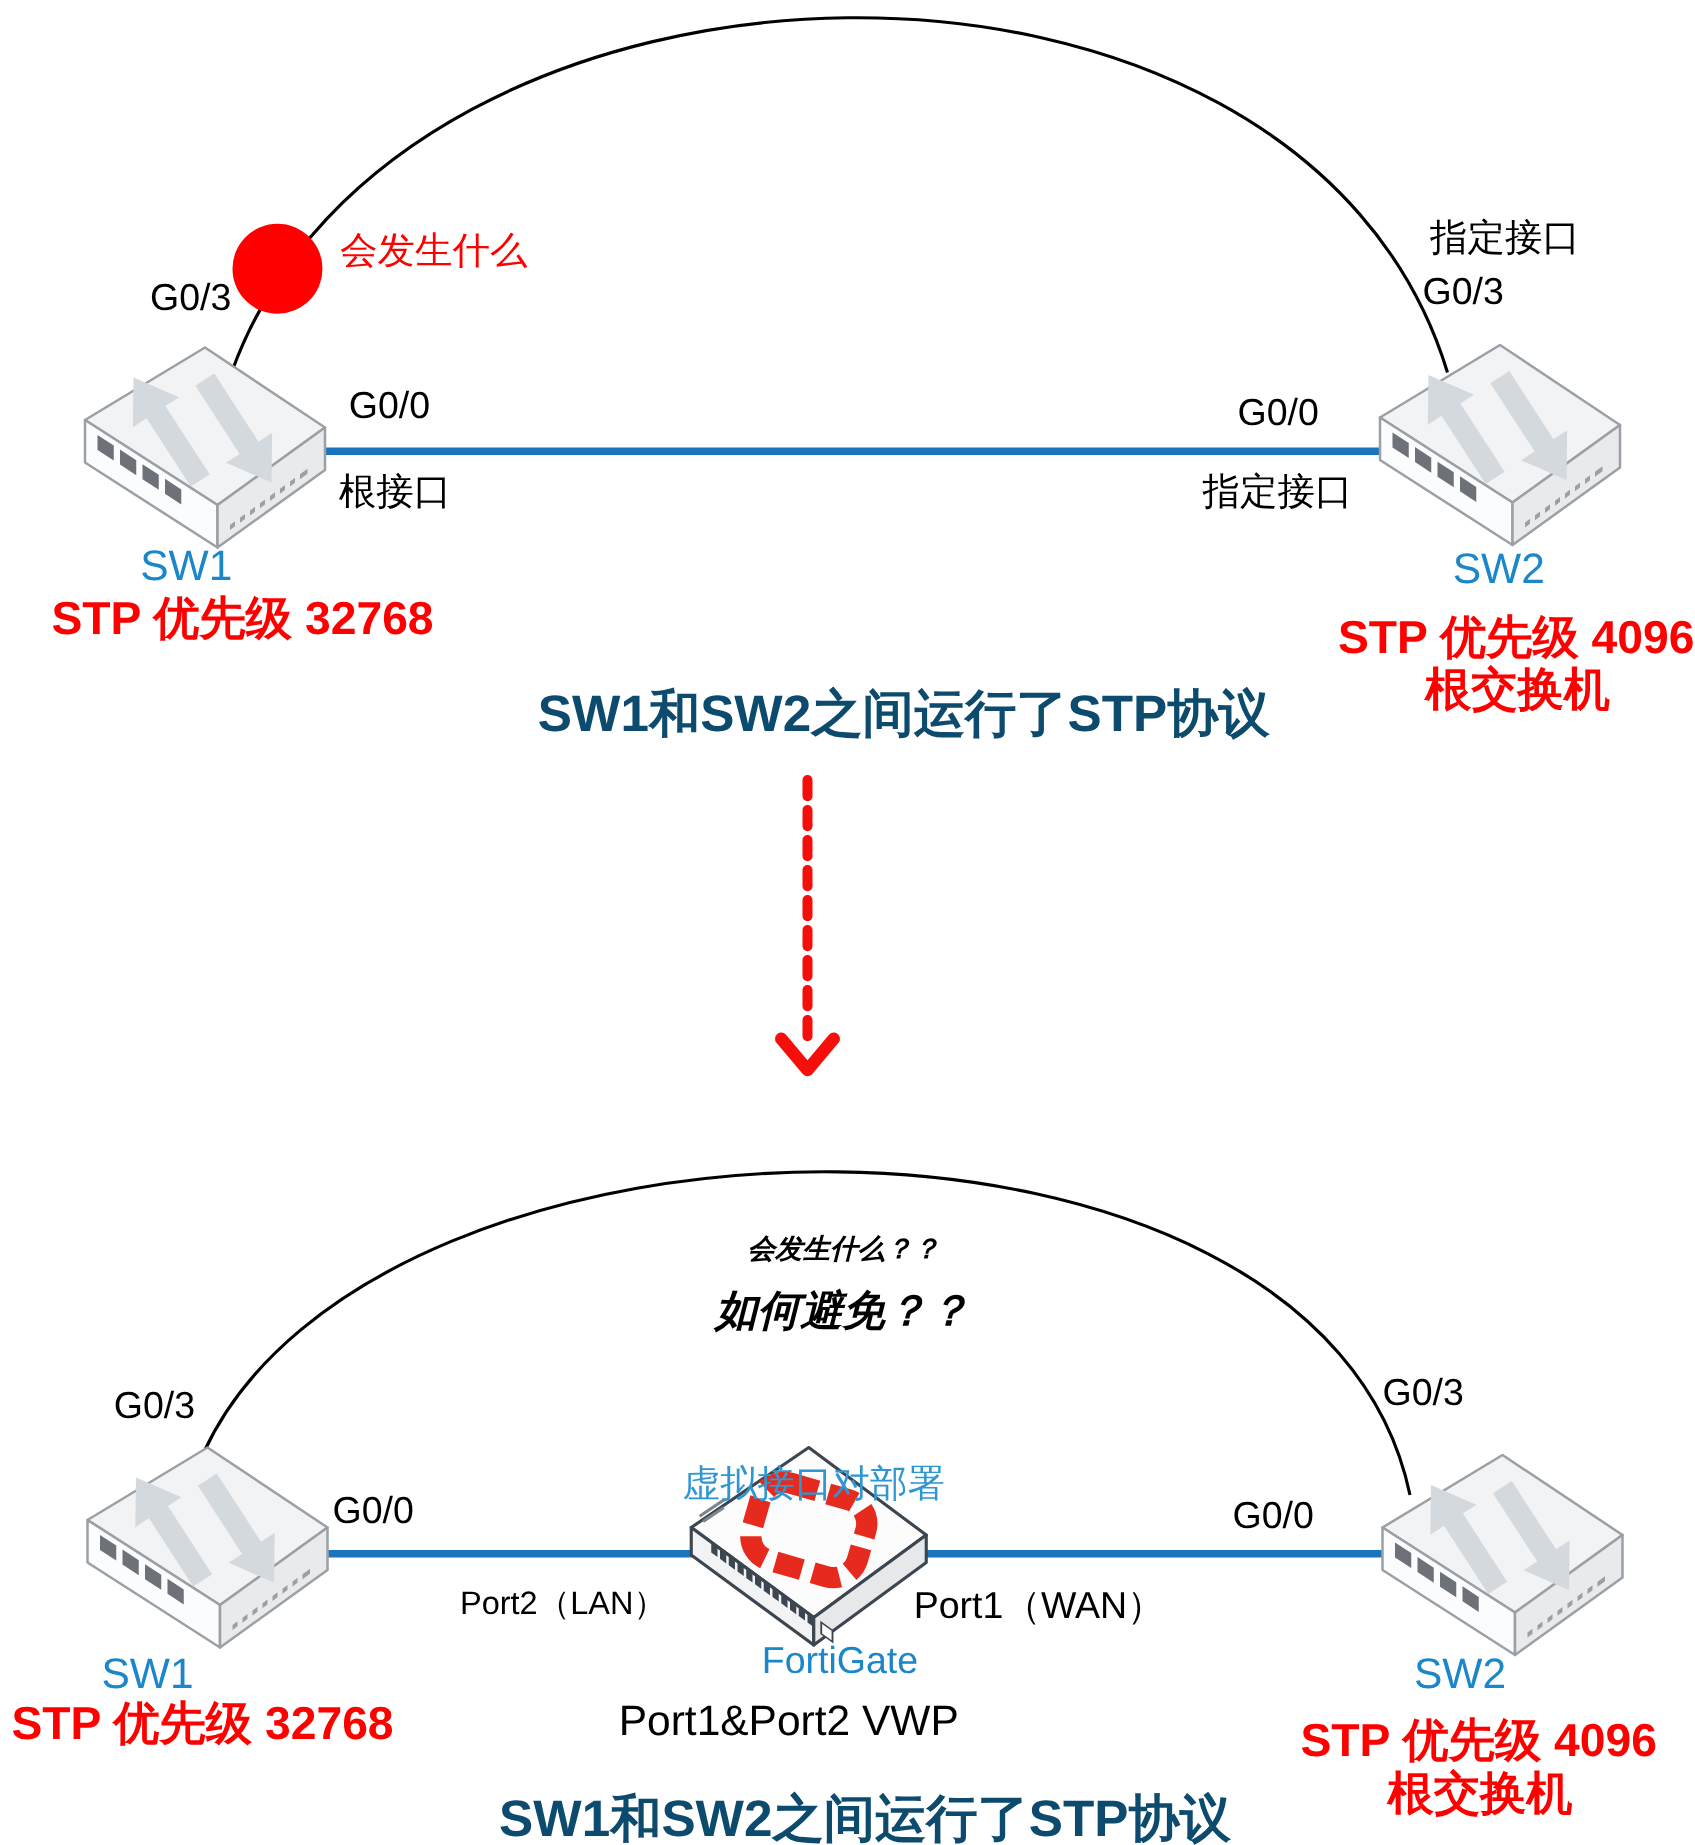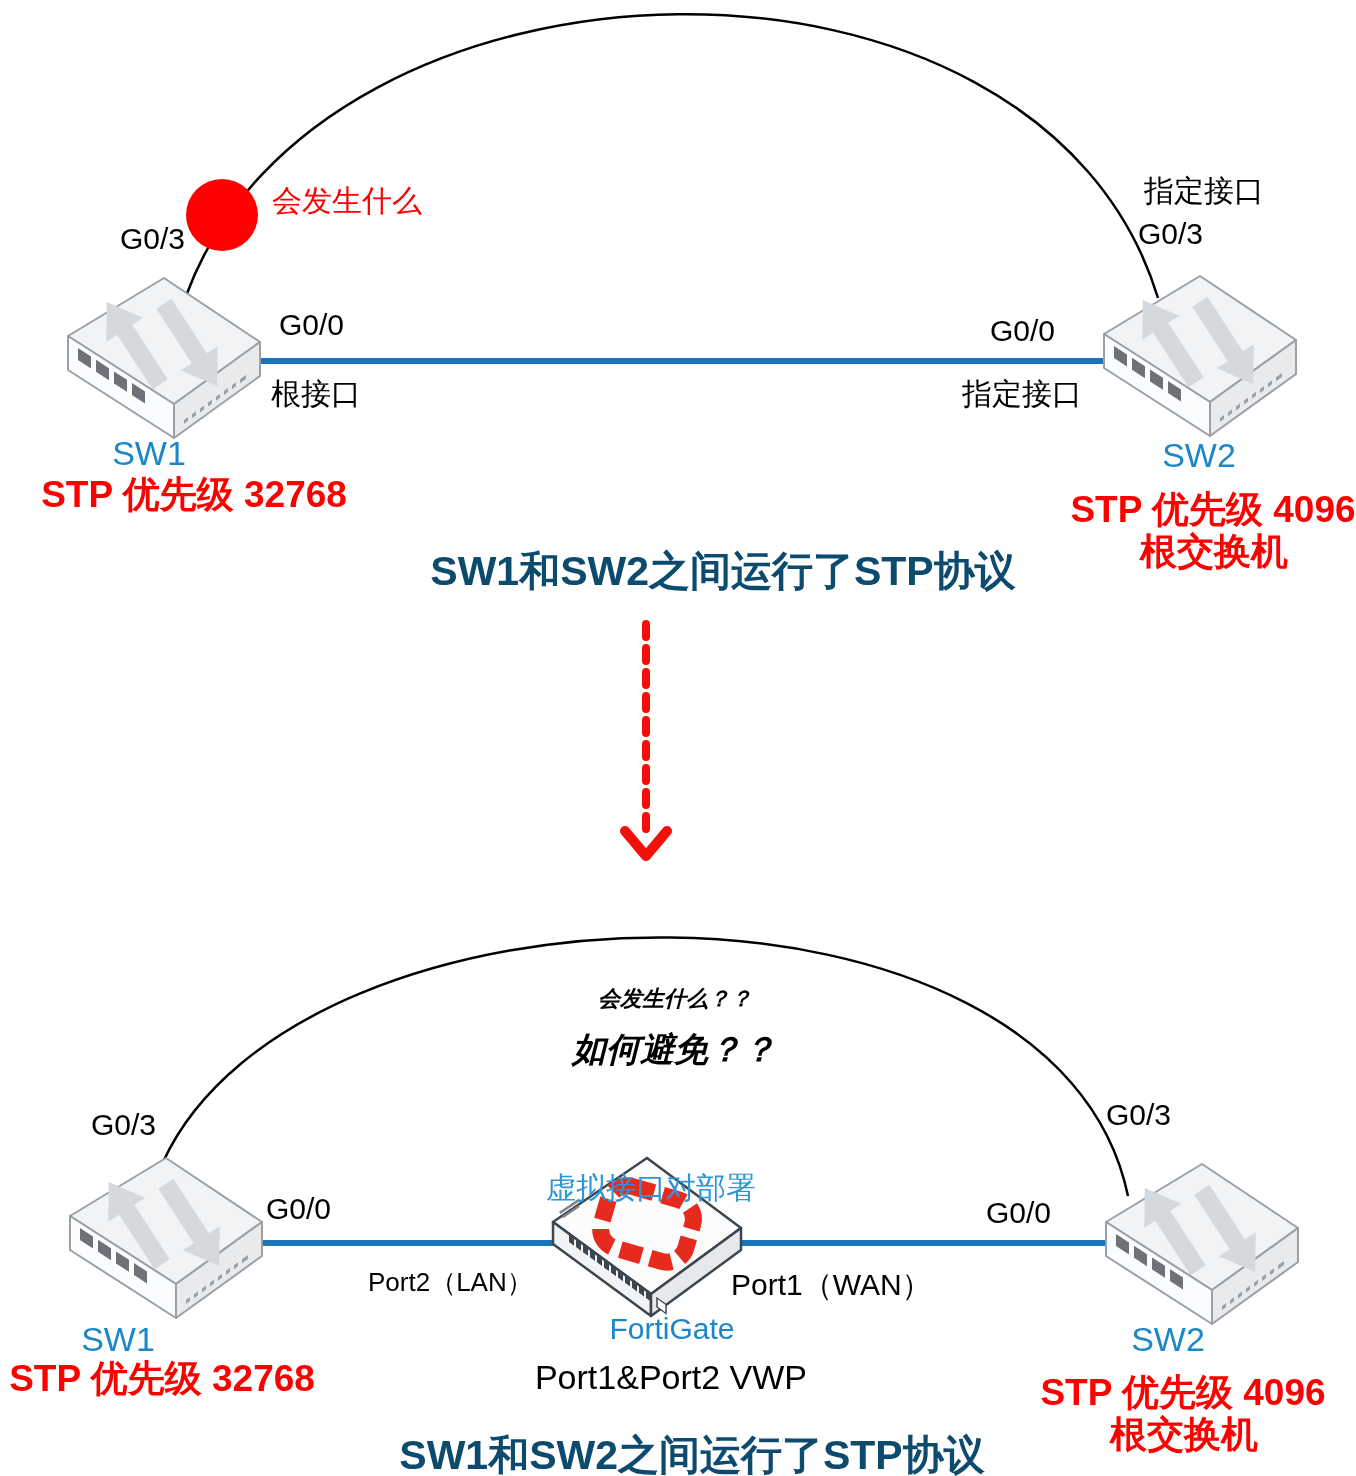--- a/index.html
+++ b/index.html
@@ -135,21 +135,21 @@
   <div class="label centered light-blue" style="left:651px;top:1171px;font-size:30px;">虚拟接口对部署</div>
 
   <div class="label" style="left:91px;top:1108px;font-size:30px;">G0/3</div>
   <div class="label" style="left:266px;top:1192px;font-size:30px;">G0/0</div>
   <div class="label" style="left:368px;top:1268px;font-size:26px;">Port2（LAN）</div>
   <div class="label" style="left:731px;top:1268px;font-size:30px;">Port1（WAN）</div>
   <div class="label" style="left:986px;top:1196px;font-size:30px;">G0/0</div>
   <div class="label" style="left:1106px;top:1098px;font-size:30px;">G0/3</div>
 
   <div class="label centered blue-name" style="left:672px;top:1312px;font-size:30px;">FortiGate</div>
-  <div class="label centered" style="left:671px;top:1358px;font-size:34px;">Port1&amp;Port2 VWP</div>
+  <div class="label centered" style="left:631px;top:1358px;font-size:34px;">Port1&amp;Port2 VWP</div>
 
   <div class="label centered blue-name" style="left:118px;top:1320px;font-size:34px;">SW1</div>
   <div class="label centered red bold" style="left:162px;top:1358px;font-size:37px;">STP 优先级 32768</div>
 
   <div class="label centered blue-name" style="left:1168px;top:1320px;font-size:34px;">SW2</div>
   <div class="label centered red bold" style="left:1183px;top:1372px;font-size:37px;">STP 优先级 4096</div>
   <div class="label centered red bold" style="left:1184px;top:1414px;font-size:37px;">根交换机</div>
 
   <div class="label centered caption" style="left:692px;top:1432px;font-size:41px;">SW1和SW2之间运行了STP协议</div>
 

